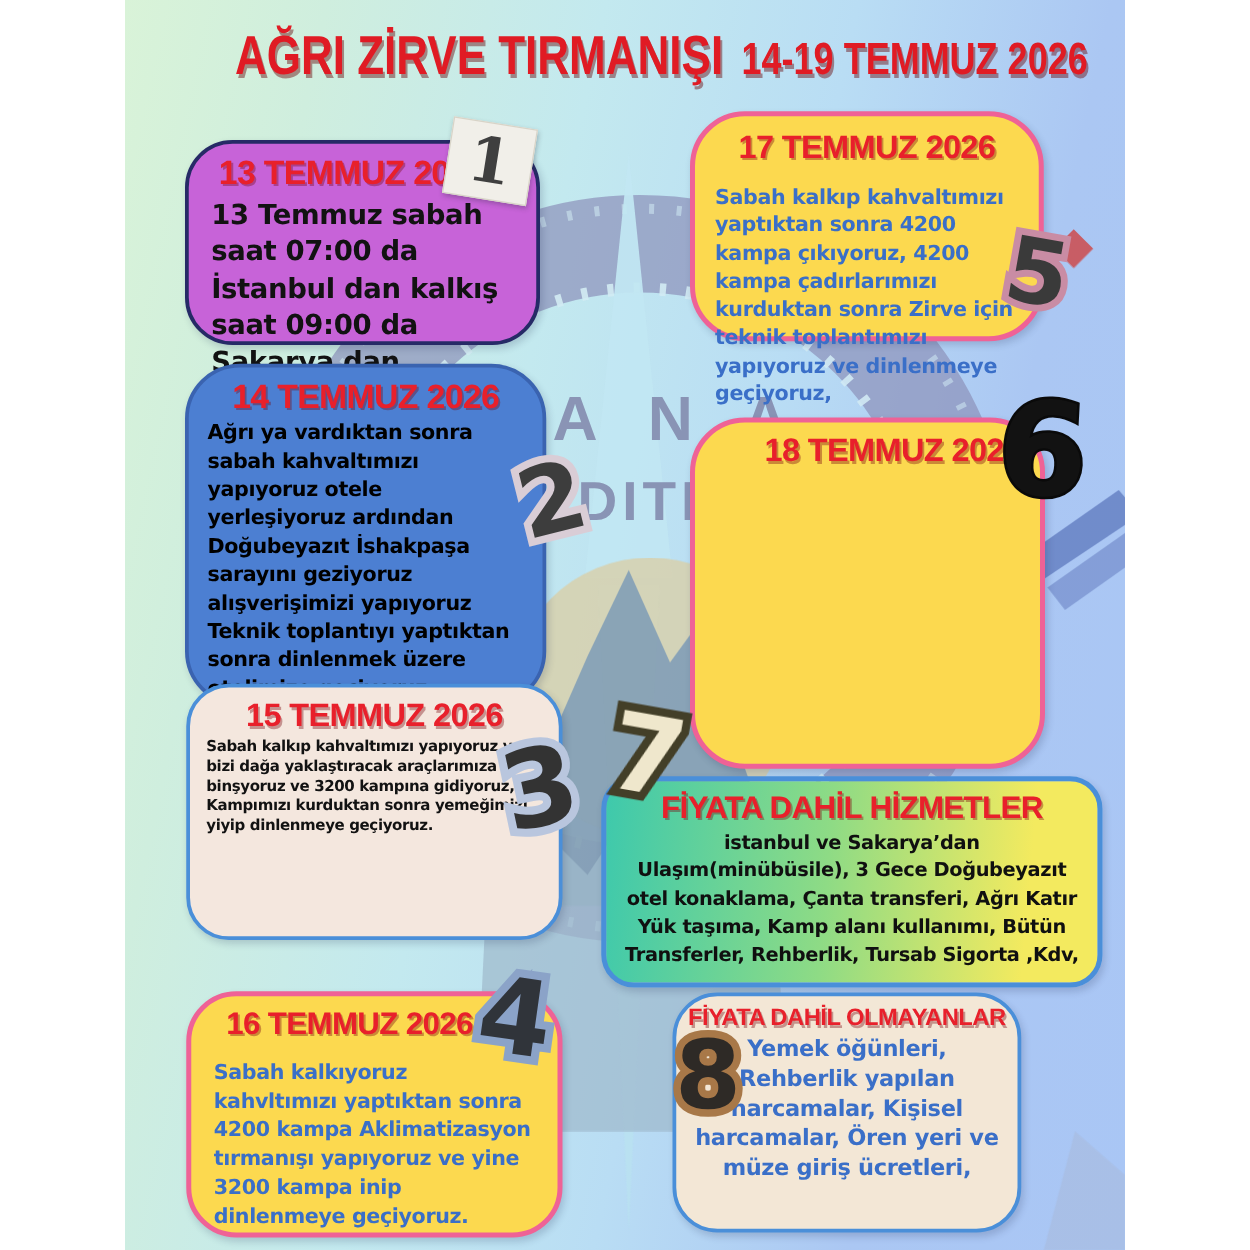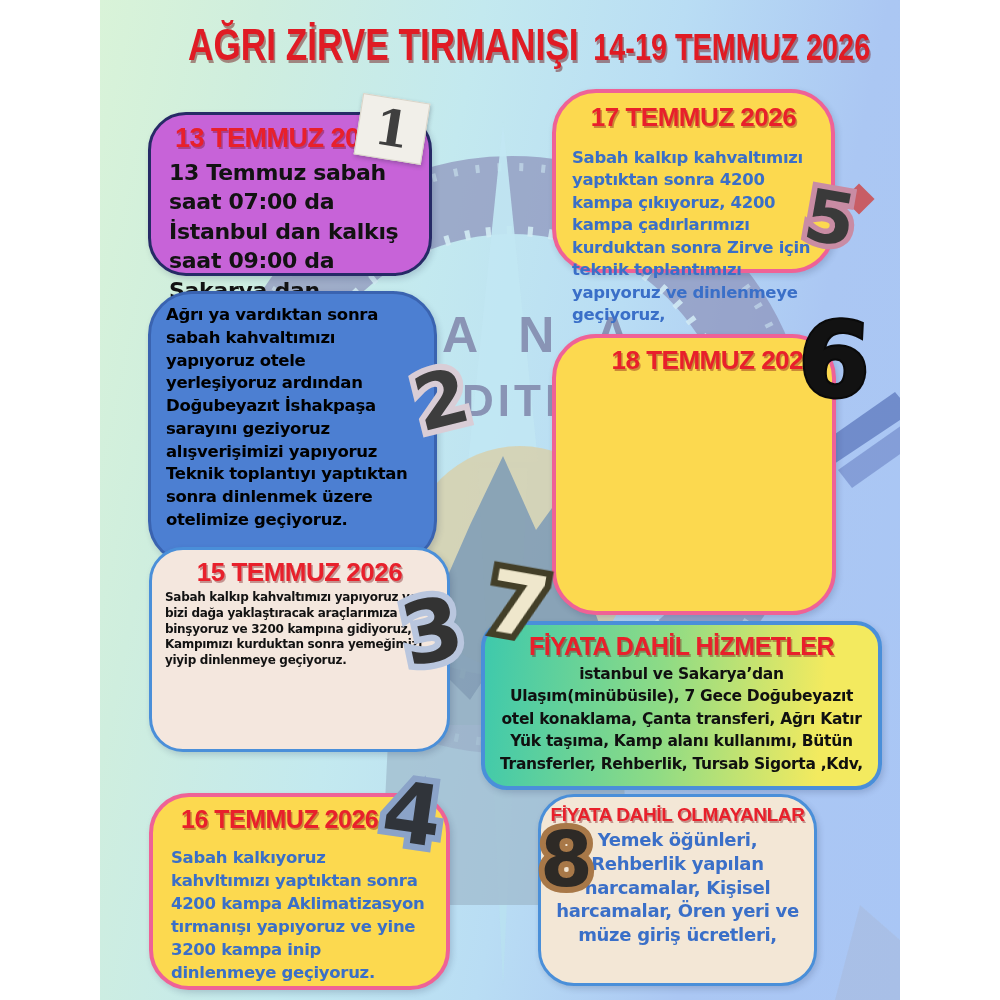--- a/index.html
+++ b/index.html
@@ -117,20 +117,21 @@
       <span class="t-main">AĞRI ZİRVE TIRMANIŞI</span>
       <span class="t-dates">14-19 TEMMUZ 2026</span>
     </header>
 
     <section class="card c1">
       <div class="card-heading">13 TEMMUZ 2026</div>
       <div class="card-body">13 Temmuz sabah saat 07:00 da İstanbul dan kalkış saat 09:00 da Sakarya dan hareket edilecektir.</div>
     </section>
 
     <section class="card c2">
+      <div class="card-heading">14 TEMMUZ 2026</div>
       <div class="card-body">Ağrı ya vardıktan sonra sabah kahvaltımızı yapıyoruz otele yerleşiyoruz ardından Doğubeyazıt  İshakpaşa sarayını geziyoruz alışverişimizi yapıyoruz Teknik toplantıyı yaptıktan sonra dinlenmek üzere otelimize geçiyoruz.</div>
     </section>
 
     <section class="card c3">
       <div class="card-heading">15 TEMMUZ 2026</div>
       <div class="card-body">Sabah kalkıp kahvaltımızı yapıyoruz ve bizi dağa yaklaştıracak araçlarımıza binşyoruz ve 3200 kampına gidiyoruz,  Kampımızı kurduktan sonra yemeğimizi yiyip dinlenmeye geçiyoruz.</div>
     </section>
 
     <section class="card c4">
       <div class="card-heading">16 TEMMUZ 2026</div>
@@ -141,21 +142,21 @@
       <div class="card-heading">17 TEMMUZ 2026</div>
       <div class="card-body">Sabah kalkıp kahvaltımızı yaptıktan sonra 4200 kampa çıkıyoruz, 4200 kampa çadırlarımızı kurduktan sonra Zirve için teknik toplantımızı yapıyoruz ve dinlenmeye geçiyoruz,</div>
     </section>
 
     <section class="card c6">
       <div class="card-heading">18 TEMMUZ 2026</div>
     </section>
 
     <section class="card c7">
       <div class="card-heading">FİYATA DAHİL HİZMETLER</div>
-      <div class="card-body">istanbul ve Sakarya’dan Ulaşım(minübüsile), 7 Gece Doğubeyazıt otel konaklama, Çanta transferi, Ağrı Katır Yük taşıma, Kamp alanı kullanımı,  Bütün Transferler, Rehberlik, Tursab Sigorta ,Kdv,</div>
+      <div class="card-body">istanbul ve Sakarya’dan Ulaşım(minübüsile), 3 Gece Doğubeyazıt otel konaklama, Çanta transferi, Ağrı Katır Yük taşıma, Kamp alanı kullanımı,  Bütün Transferler, Rehberlik, Tursab Sigorta ,Kdv,</div>
     </section>
 
     <section class="card c8">
       <div class="card-heading">FİYATA DAHİL OLMAYANLAR</div>
       <div class="card-body">Yemek öğünleri, Rehberlik yapılan harcamalar, Kişisel harcamalar, Ören yeri ve müze giriş ücretleri,</div>
     </section>
 
     <div class="tile1">
       <span class="face">1</span>
     </div>

